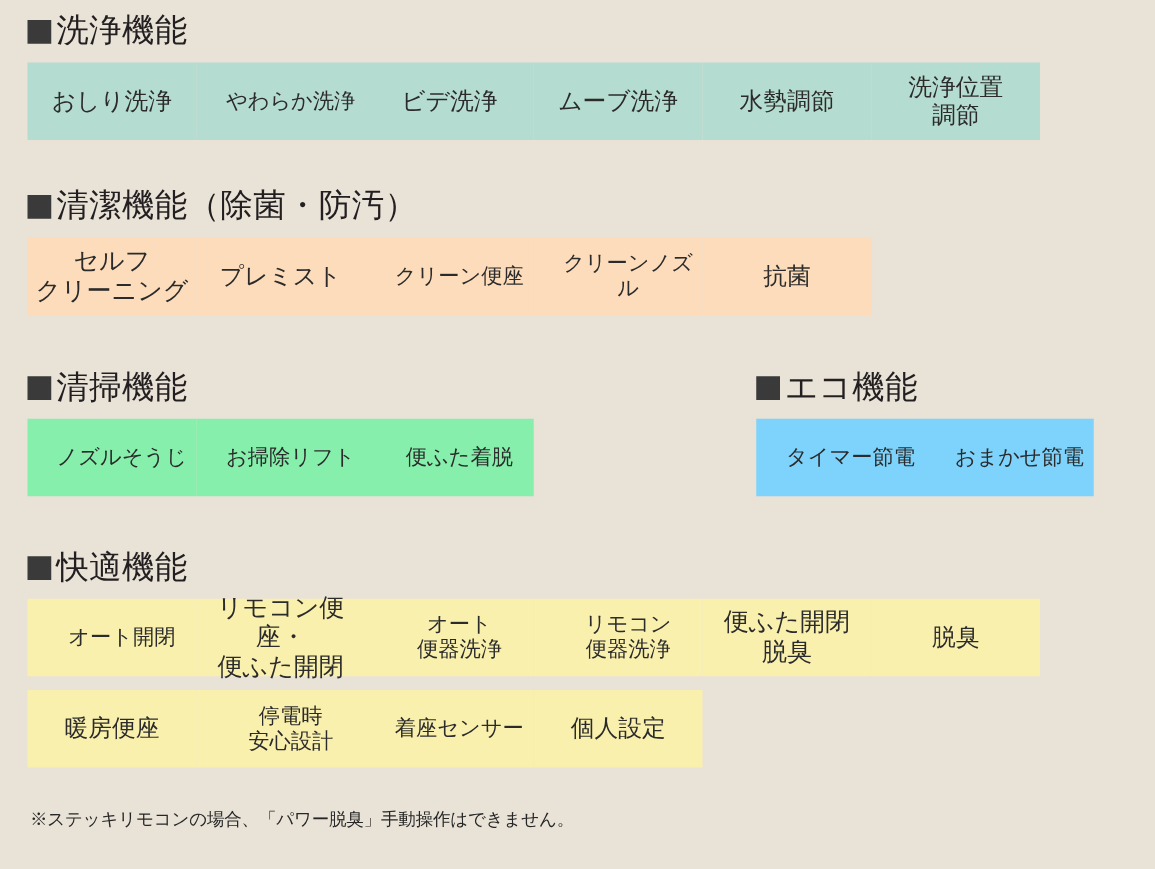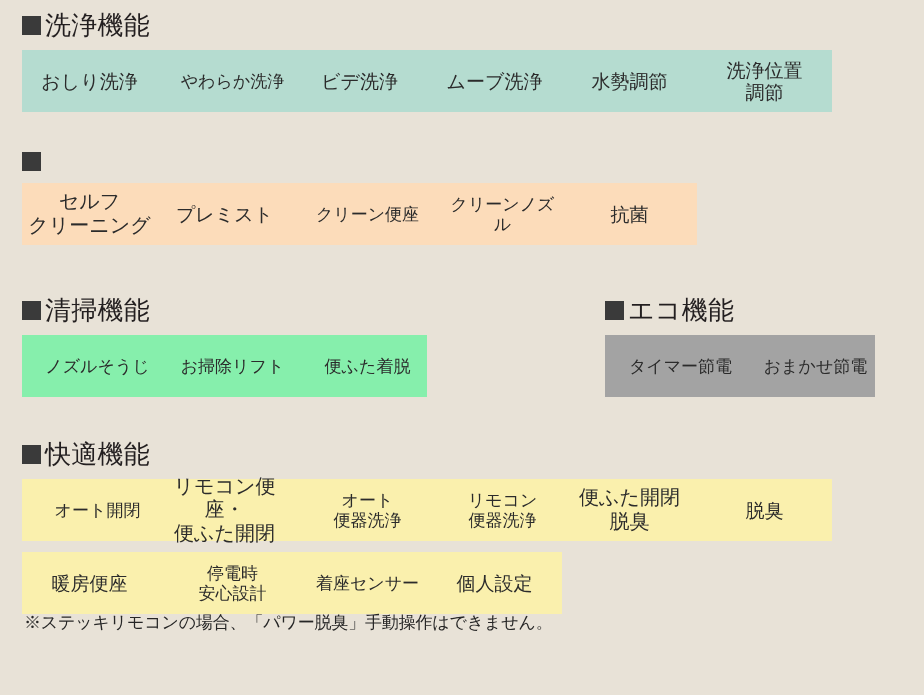--- a/index.html
+++ b/index.html
@@ -57,21 +57,21 @@
     font-size: 19px;
     line-height: 1.18;
     color: #2b2b2b;
     padding: 2px 3px;
     white-space: pre-line;
   }
 
   .c-wash  { background: #b5dcd0; }
   .c-clean { background: #fcdcba; }
   .c-sweep { background: #86efac; }
-  .c-eco   { background: #a3a3a3; }
+  .c-eco   { background: #7dd3fc; }
   .c-comfort { background: #faf0ad; }
 
   .tile.sm { font-size: 17px; padding-left: 19px; }
   .tile.xs { font-size: 20px; }
 
   
   .blk { position: absolute; }
   #sec-wash        { left: 22px; top: 12px; }
   #sec-wash .tile-row  { margin-top: 12px; }
   #sec-clean       { left: 22px; top: 152px; }
@@ -80,22 +80,22 @@
   #sec-sweep .tile-row { margin-top: 12px; }
   #sec-eco         { left: 605px; top: 297px; }
   #sec-eco .tile-row   { margin-top: 12px; }
   #sec-comfort     { left: 22px; top: 441px; }
   #sec-comfort .tile-row { margin-top: 12px; }
   #sec-comfort .tile-row + .tile-row { margin-top: 11px; }
 
   .footnote {
     position: absolute;
     left: 24px;
-    top: 611px;
-    font-size: 17px;
+    top: 647px;
+    font-size: 14px;
     line-height: 1.3;
     color: #262626;
     letter-spacing: -0.01em;
     white-space: nowrap;
   }
 </style>
 </head>
 <body>
 
 <div class="page">
@@ -112,20 +112,21 @@
       <div class="tile c-wash">ムーブ洗浄</div>
       <div class="tile c-wash">水勢調節</div>
       <div class="tile c-wash">洗浄位置
 調節</div>
     </div>
   </div>
 
   <div class="blk" id="sec-clean">
     <div class="section-head">
       <span class="sq"></span>
+      <span>清潔機能（除菌・防汚）</span>
     </div>
     <div class="tile-row">
       <div class="tile c-clean xs">セルフ
 クリーニング</div>
       <div class="tile c-clean">プレミスト</div>
       <div class="tile c-clean sm">クリーン便座</div>
       <div class="tile c-clean sm">クリーンノズル</div>
       <div class="tile c-clean">抗菌</div>
     </div>
   </div>

